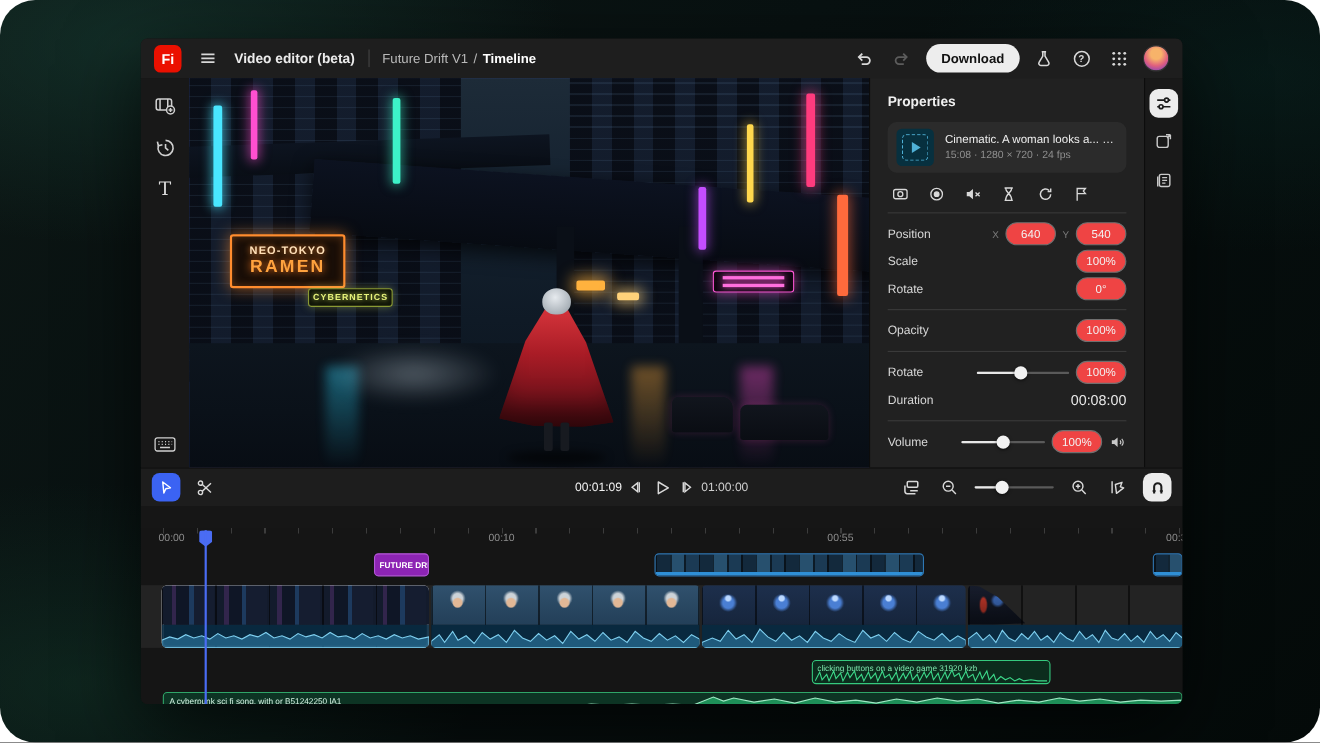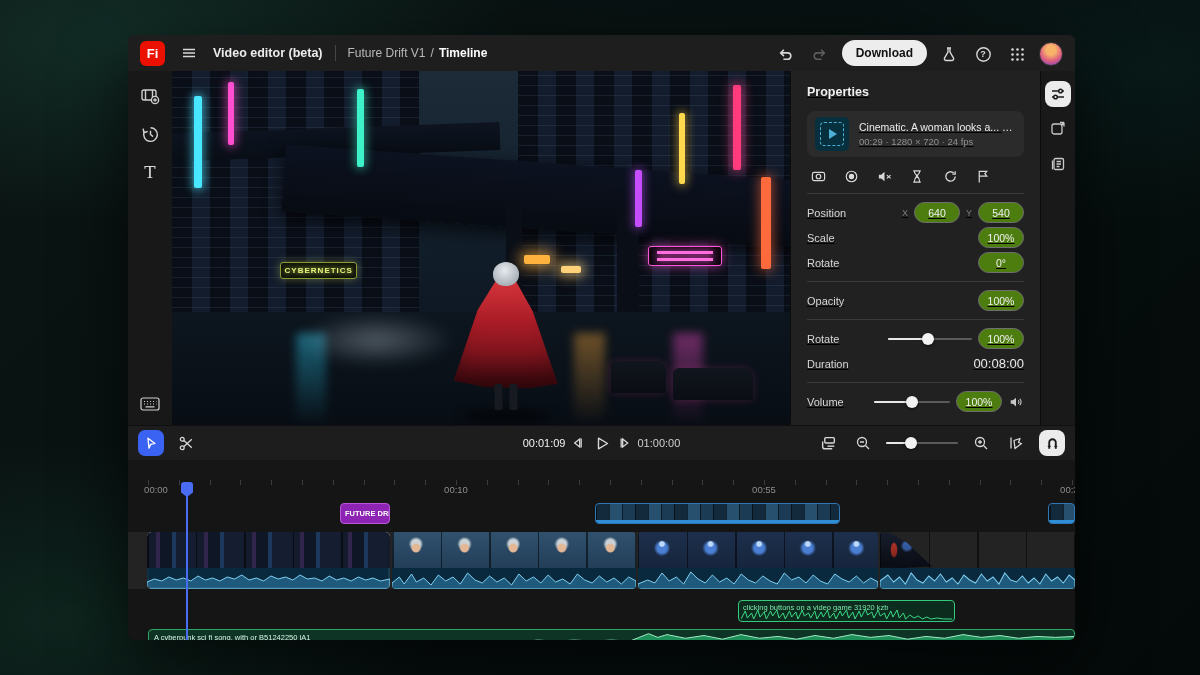--- a/index.html
+++ b/index.html
@@ -5,39 +5,40 @@
   * { margin:0; padding:0; box-sizing:border-box; }
   html,body { width:1200px; height:675px; overflow:hidden; }
   body { font-family:"Liberation Sans", sans-serif; }
   .page {
     position:relative; width:1200px; height:675px;
     background:
       radial-gradient(55% 45% at 10% 6%, rgba(24,64,54,.55), transparent 60%),
       radial-gradient(50% 45% at 6% 92%, rgba(20,56,42,.50), transparent 60%),
       radial-gradient(45% 40% at 96% 10%, rgba(10,42,38,.40), transparent 60%),
       linear-gradient(135deg,#0c1614 0%, #081111 40%, #040a09 100%);
+    border-radius: 32px;
   }
   .app {
     position:absolute; left:128px; top:35px; width:947px; height:605px;
     background:#161616; border-radius:6px; overflow:hidden;
     box-shadow:0 24px 70px rgba(0,0,0,.65);
   }
   
   .topbar { position:absolute; left:0; top:0; width:947px; height:36px; background:#1e1e1e;
     display:flex; align-items:center; padding:0 12px; gap:12px; }
   .logo { width:25px; height:25px; background:#eb1000; border-radius:6px; color:#fff;
     font-weight:bold; font-size:13px; display:flex; align-items:center; justify-content:center; }
   .icon-btn { color:#d8d8d8; display:flex; align-items:center; justify-content:center;
     width:24px; height:24px; border-radius:4px; flex:0 0 auto; cursor:pointer; }
   .icon-btn.dim { color:#5c5c5c; }
   .app-title { color:#ececec; font-size:12.5px; font-weight:bold; white-space:nowrap; }
   .tb-divider { width:1px; height:16px; background:#454545; }
   .breadcrumb { font-size:12px; color:#b9b9b9; white-space:nowrap; display:flex; gap:5px; align-items:center;}
   .breadcrumb .page-name { color:#fff; font-weight:bold; }
-  .tb-right { margin-left:auto; display:flex; align-items:flex-end; gap:10px; }
+  .tb-right { margin-left:auto; display:flex; align-items:center; gap:10px; }
   .download-btn { background:#ededed; color:#111; font-size:12px; font-weight:bold;
     border:none; border-radius:14px; padding:6px 14px; cursor:pointer; }
   .avatar { width:24px; height:24px; border-radius:50%;
     background:radial-gradient(circle at 50% 32%, #f7b36a 26%, #e0607e 58%, #6a3bd0 100%);
     border:1px solid #333; }
   
   .body { position:absolute; top:36px; left:0; width:947px; height:354px; display:flex; }
   .left-rail { width:44px; background:#181818; display:flex; flex-direction:column; align-items:center;
     padding:14px 0 10px; gap:16px; position:relative; }
   .left-rail .spacer { flex:1; }
@@ -85,38 +86,38 @@
     background:linear-gradient(180deg,#d8353c 0%, #a91c26 40%, #70111a 80%, #520b12 100%);
     clip-path:polygon(50% 0, 60% 3%, 76% 30%, 100% 96%, 72% 100%, 30% 99%, 0 93%, 23% 29%, 40% 3%);
     box-shadow:inset 0 -18px 24px rgba(0,0,0,.45); }
   .legs { position:absolute; left:50%; top:122px; transform:translateX(-50%); display:flex; gap:7px; }
   .legs i { width:8px; height:26px; background:#171a20; border-radius:2px; }
   .fig-shadow { position:absolute; left:50%; top:148px; transform:translateX(-50%);
     width:90px; height:12px; border-radius:50%; background:rgba(0,0,0,.55); filter:blur(4px); }
   .car { position:absolute; bottom:7%; height:9%; background:linear-gradient(180deg,#11151d,#0a0d13);
     border-radius:6px 10px 3px 3px; box-shadow:0 0 8px rgba(255,80,180,.18); }
   
-  .props { width:250px; background:#212121; border-left:1px solid #0c0c0c; padding:14px 16px 0; position:relative;text-decoration:underline; }
+  .props { width:250px; background:#212121; border-left:1px solid #0c0c0c; padding:14px 16px 0; position:relative; }
   .props-title { color:#f0f0f0; font-size:12.5px; font-weight:bold; margin-bottom:12px; }
   .clip-card { background:#2b2b2b; border-radius:8px; height:46px; display:flex; align-items:center; gap:10px; padding:6px 8px; }
   .clip-thumb { width:34px; height:34px; border-radius:5px; background:#07303f; flex:0 0 auto;
     display:flex; align-items:center; justify-content:center; }
   .clip-thumb .dash { width:24px; height:24px; border:1.5px dashed #4fb0d6; border-radius:4px;
     display:flex; align-items:center; justify-content:center; }
   .clip-thumb .tri { width:0; height:0; border-left:8px solid #4fb0d6; border-top:5px solid transparent; border-bottom:5px solid transparent; margin-left:2px;}
   .clip-texts { min-width:0; }
   .clip-name { color:#ededed; font-size:10.5px; white-space:nowrap; overflow:hidden; text-overflow:ellipsis; }
   .clip-meta { color:#8f8f8f; font-size:9.5px; margin-top:3px; white-space:nowrap; }
   .props-iconrow { display:flex; gap:15px; margin:10px 2px 8px; color:#b5b5b5; }
   .props-iconrow .icon-btn { width:18px; height:18px; }
   .pdivider { border:none; border-top:1px solid #3a3a3a; margin:6px 0; }
   .prow { display:flex; align-items:center; height:25px; }
   .prow .plabel { color:#d6d6d6; font-size:11px; }
   .prow .pright { margin-left:auto; display:flex; align-items:center; gap:6px; }
-  .pill { min-width:46px; height:21px; background:#4d7c0f; border:1.5px solid #6f6f6f; border-radius:11px;
+  .pill { min-width:46px; height:21px; background:#ef4444; border:1.5px solid #6f6f6f; border-radius:11px;
     color:#f2f2f2; font-size:10.5px; display:flex; align-items:center; justify-content:center; padding:0 8px; }
   .axis { color:#7c7c7c; font-size:9px; }
   .slider { position:relative; width:84px; height:12px; }
   .slider .track { position:absolute; top:5px; left:0; right:0; height:2px; background:#5a5a5a; border-radius:1px; }
   .slider .fill { position:absolute; top:5px; left:0; height:2px; background:#e8e8e8; border-radius:1px; }
   .slider .knob { position:absolute; top:0; width:12px; height:12px; border-radius:50%; background:#f2f2f2;
     box-shadow:0 1px 3px rgba(0,0,0,.6); }
   .duration-val { color:#e8e8e8; font-size:13px; }
   
   .right-rail { width:35px; background:#191919; border-left:1px solid #0c0c0c; display:flex;
@@ -297,20 +298,24 @@
           <div class="neon" style="left:3.5%; top:7%; width:8px; height:26%; background:#49e6ff; box-shadow:0 0 10px 2px rgba(73,230,255,.6);"></div>
           <div class="neon" style="left:9%; top:3%; width:6px; height:18%; background:#ff4fd0; box-shadow:0 0 10px 2px rgba(255,79,208,.55);"></div>
           <div class="neon" style="left:30%; top:5%; width:7px; height:22%; background:#3df2c8; box-shadow:0 0 10px 2px rgba(61,242,200,.5);"></div>
           <div class="neon" style="right:8%; top:4%; width:8px; height:24%; background:#ff3b7e; box-shadow:0 0 12px 2px rgba(255,59,126,.6);"></div>
           <div class="neon" style="right:17%; top:12%; width:6px; height:20%; background:#ffd84d; box-shadow:0 0 10px 2px rgba(255,216,77,.5);"></div>
           <div class="neon" style="right:3%; top:30%; width:10px; height:26%; background:#ff6a3c; box-shadow:0 0 12px 2px rgba(255,106,60,.55);"></div>
           <div class="neon" style="right:24%; top:28%; width:7px; height:16%; background:#c44dff; box-shadow:0 0 10px 2px rgba(196,77,255,.5);"></div>
           <div class="neon" style="left:57%; top:52%; width:26px; height:9px; background:#ffb23e; box-shadow:0 0 14px 4px rgba(255,178,62,.65);"></div>
           <div class="neon" style="left:63%; top:55%; width:20px; height:7px; background:#ffd27a; box-shadow:0 0 12px 4px rgba(255,210,122,.6);"></div>
 
+          <div class="sign-box sign-ramen">
+            <span class="l1">NEO-TOKYO</span>
+            <span class="l2">RAMEN</span>
+          </div>
           <div class="sign-box sign-cyber">
             <span>CYBERNETICS</span>
           </div>
           <div class="sign-box sign-pink">
               <i></i>
               <i></i>
             </div>
 
           <div class="street"></div>
           <div class="reflect" style="left:20%; background:linear-gradient(180deg,#2fd8ff,transparent);"></div>
@@ -334,21 +339,21 @@
       <aside class="props">
         <div class="props-title">Properties</div>
         <div class="clip-card">
           <div class="clip-thumb">
               <div class="dash">
                 <div class="tri"></div>
               </div>
             </div>
           <div class="clip-texts">
             <div class="clip-name">Cinematic. A woman looks a... v.ffgenvid</div>
-            <div class="clip-meta">00:29 · 1280 × 720 · 24 fps</div>
+            <div class="clip-meta">15:08 · 1280 × 720 · 24 fps</div>
           </div>
         </div>
         <div class="props-iconrow">
           <div class="icon-btn">
               <svg width="15" height="15" viewBox="0 0 16 16" fill="none" stroke="currentColor" stroke-width="1.3">
                 <rect x="1.5" y="3.5" width="13" height="9" rx="2"></rect>
                 <circle cx="8" cy="8" r="2.4"></circle>
               </svg>
             </div>
           <div class="icon-btn">

